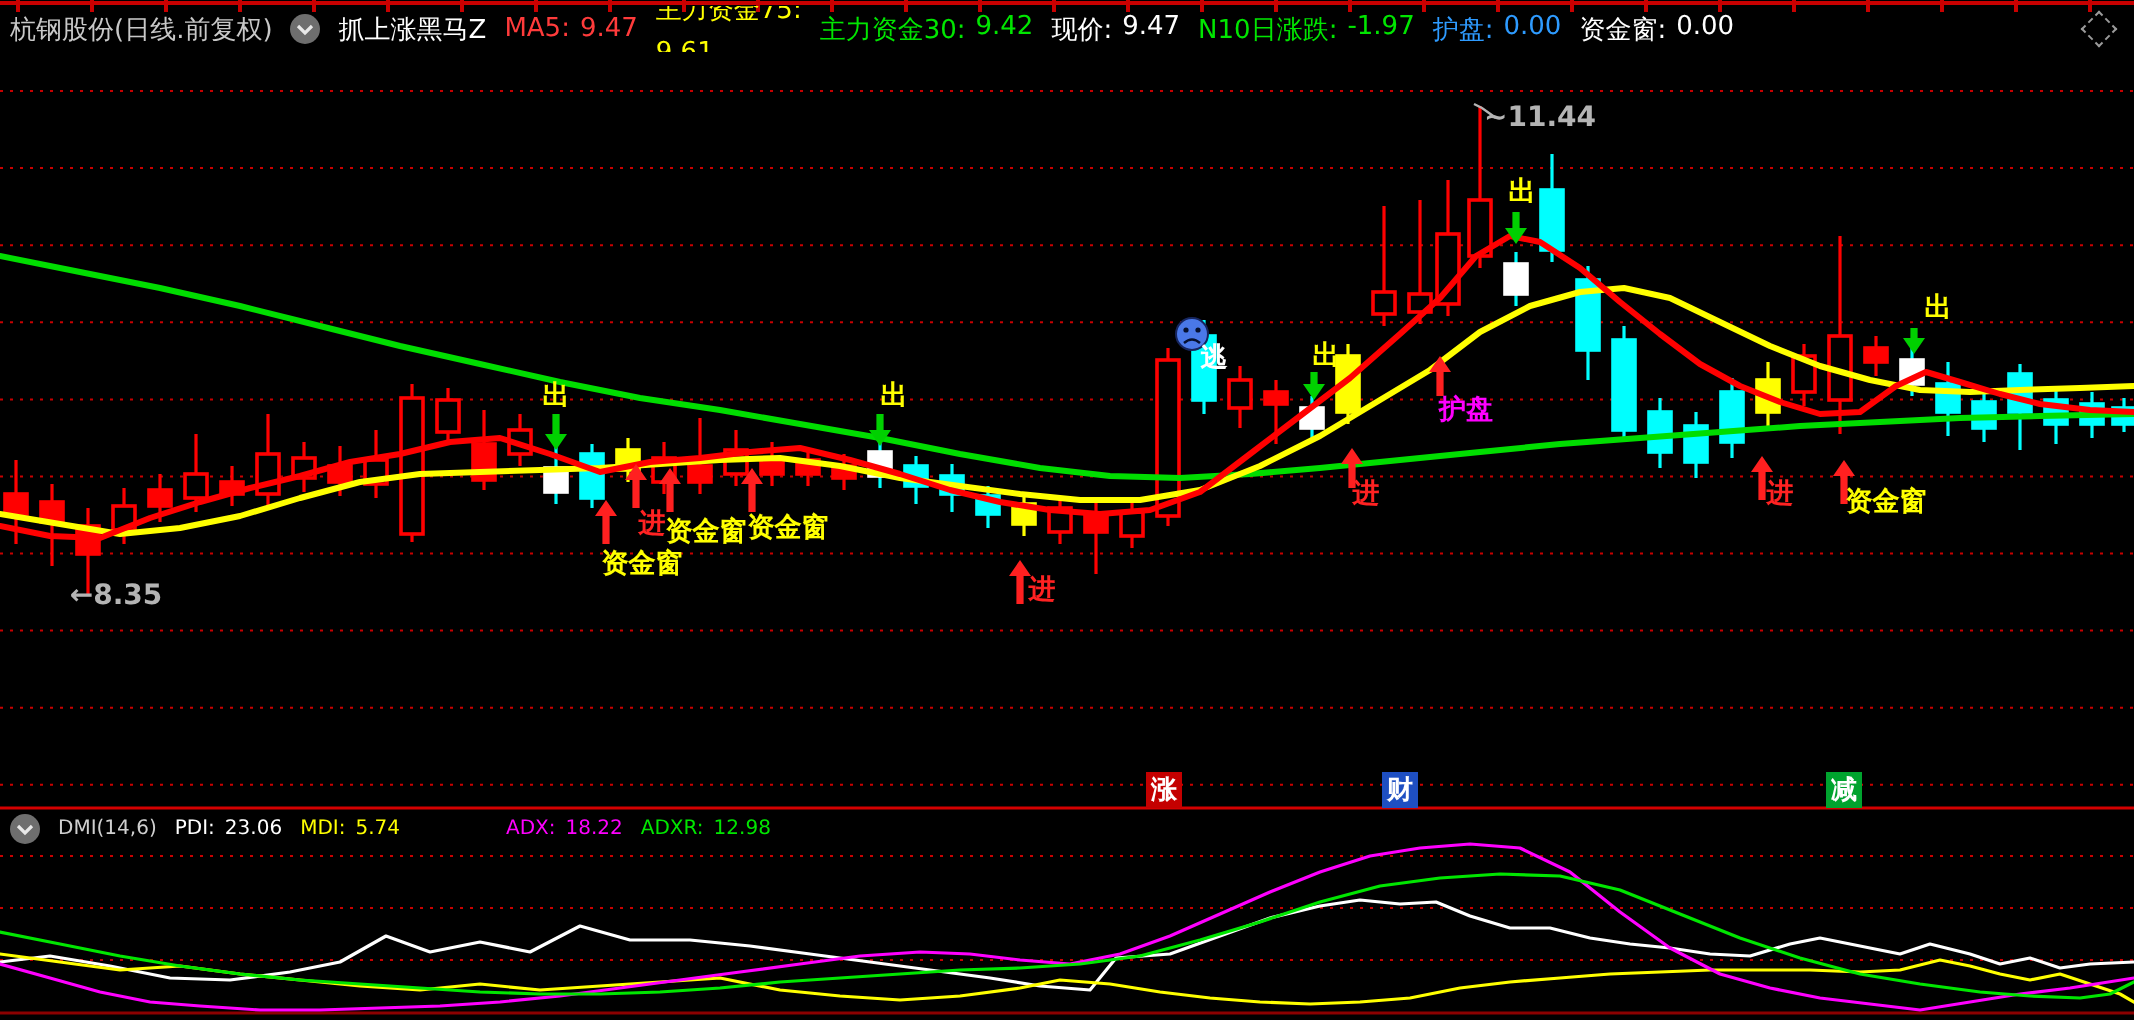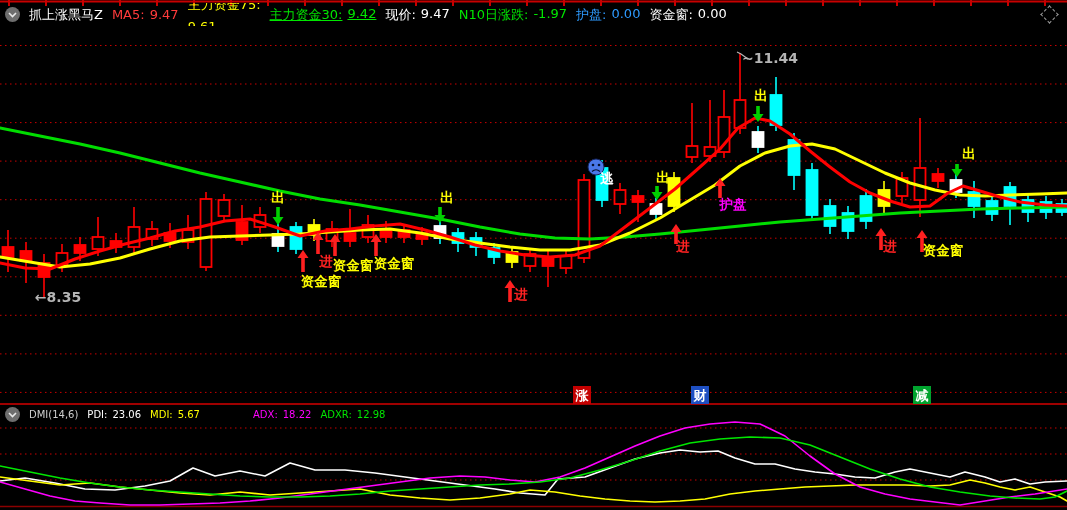--- a/index.html
+++ b/index.html
@@ -232,35 +232,36 @@
       <line x1="0" y1="428" x2="1067" y2="428" stroke="#c80000" stroke-width="1" stroke-dasharray="1.5 3.5"></line>
       <line x1="0" y1="454" x2="1067" y2="454" stroke="#c80000" stroke-width="1" stroke-dasharray="1.5 3.5"></line>
       <line x1="0" y1="480" x2="1067" y2="480" stroke="#c80000" stroke-width="1" stroke-dasharray="1.5 3.5"></line>
       <polyline points="0,481 25,478 55,483 85,489 115,490 145,486 170,481 193,468 215,476 240,471 265,476 290,463 315,470 345,470 375,473 405,477 435,481 465,485 495,489 520,493 545,495 558,479 585,477 610,468 635,459 660,453 680,450 700,452 718,451 735,458 755,464 775,464 795,469 815,472 835,474 855,477 875,478 895,472 910,469 930,473 950,477 965,472 985,477 1000,482 1015,479 1030,484 1045,482 1067,481" fill="none" stroke="#ffffff" stroke-width="1.6" stroke-linejoin="round" stroke-linecap="round"></polyline>
       <polyline points="0,477 30,481 60,485 90,483 120,487 150,490 180,493 210,495 240,492 270,495 300,493 330,491 360,489 390,495 420,498 450,500 480,498 510,494 530,490 555,492 580,496 605,499 630,501 655,502 680,501 705,499 730,494 755,491 780,489 805,487 830,486 855,485 880,485 905,485 930,486 950,485 970,480 985,483 1000,487 1015,490 1030,487 1045,492 1060,497 1067,501" fill="none" stroke="#ffff00" stroke-width="1.6" stroke-linejoin="round" stroke-linecap="round"></polyline>
       <polyline points="0,482 25,489 50,496 75,501 100,503 130,505 160,505 190,504 220,503 250,501 280,498 310,494 340,490 370,486 400,482 430,478 460,476 485,477 510,480 535,482 560,477 585,468 610,457 635,446 660,436 685,428 710,424 735,422 760,424 785,436 810,456 835,474 860,487 885,494 910,499 935,502 960,505 985,501 1010,497 1035,494 1067,489" fill="none" stroke="#ff00ff" stroke-width="1.6" stroke-linejoin="round" stroke-linecap="round"></polyline>
       <polyline points="0,466 30,472 60,478 90,483 120,487 150,490 180,492 210,494 240,496 270,497 300,497 330,496 360,494 390,491 420,489 450,487 480,485 510,484 540,482 570,478 600,470 630,461 660,451 690,443 720,439 750,437 780,438 810,445 840,457 870,469 900,479 930,487 960,492 990,496 1015,498 1040,499 1055,497 1067,491" fill="none" stroke="#00e600" stroke-width="1.6" stroke-linejoin="round" stroke-linecap="round"></polyline>
     </svg>
 
   <div class="topbar">
+    <span class="stock-title">杭钢股份(日线.前复权)</span>
     <span class="circle-icon">
       <svg width="9" height="6" viewBox="0 0 9 6">
           <path d="M1 1 L4.5 4.5 L8 1" stroke="#e8e8e8" stroke-width="1.6" fill="none"></path>
         </svg>
     </span>
     <span class="ind-name">抓上涨黑马Z</span>
     <span class="fld" style="color: rgb(255, 59, 59);">
       <span>MA5:</span>
         <span>9.47</span>
     </span>
     <span class="fld" style="color: rgb(255, 255, 0); flex-direction: column;">
       <span>主力资金75:</span>
         <span>9.61</span>
     </span>
-    <span class="fld" style="color: rgb(0, 230, 0); text-decoration: underline;">
+    <span class="fld" style="color: rgb(0, 230, 0);">
       <span>主力资金30:</span>
         <span>9.42</span>
     </span>
     <span class="fld" style="color: rgb(255, 255, 255);">
       <span>现价:</span>
         <span>9.47</span>
     </span>
     <span class="fld" style="color: rgb(0, 230, 0);">
       <span>N10日涨跌:</span>
         <span>-1.97</span>
@@ -287,21 +288,21 @@
           <path d="M1 1 L4.5 4.5 L8 1" stroke="#e8e8e8" stroke-width="1.6" fill="none"></path>
         </svg>
     </span>
     <span class="dmi-name">DMI(14,6)</span>
     <span class="fld" style="color: rgb(255, 255, 255);">
       <span>PDI:</span>
         <span>23.06</span>
     </span>
     <span class="fld" style="color: rgb(255, 255, 0); justify-content: flex-end;">
       <span>MDI:</span>
-        <span>5.67</span>
+        <span>5.74</span>
     </span>
     <span class="fld" style="color: rgb(255, 0, 255); margin-left: 44px;">
       <span>ADX:</span>
         <span>18.22</span>
     </span>
     <span class="fld" style="color: rgb(0, 230, 0);">
       <span>ADXR:</span>
         <span>12.98</span>
     </span>
   </div>

